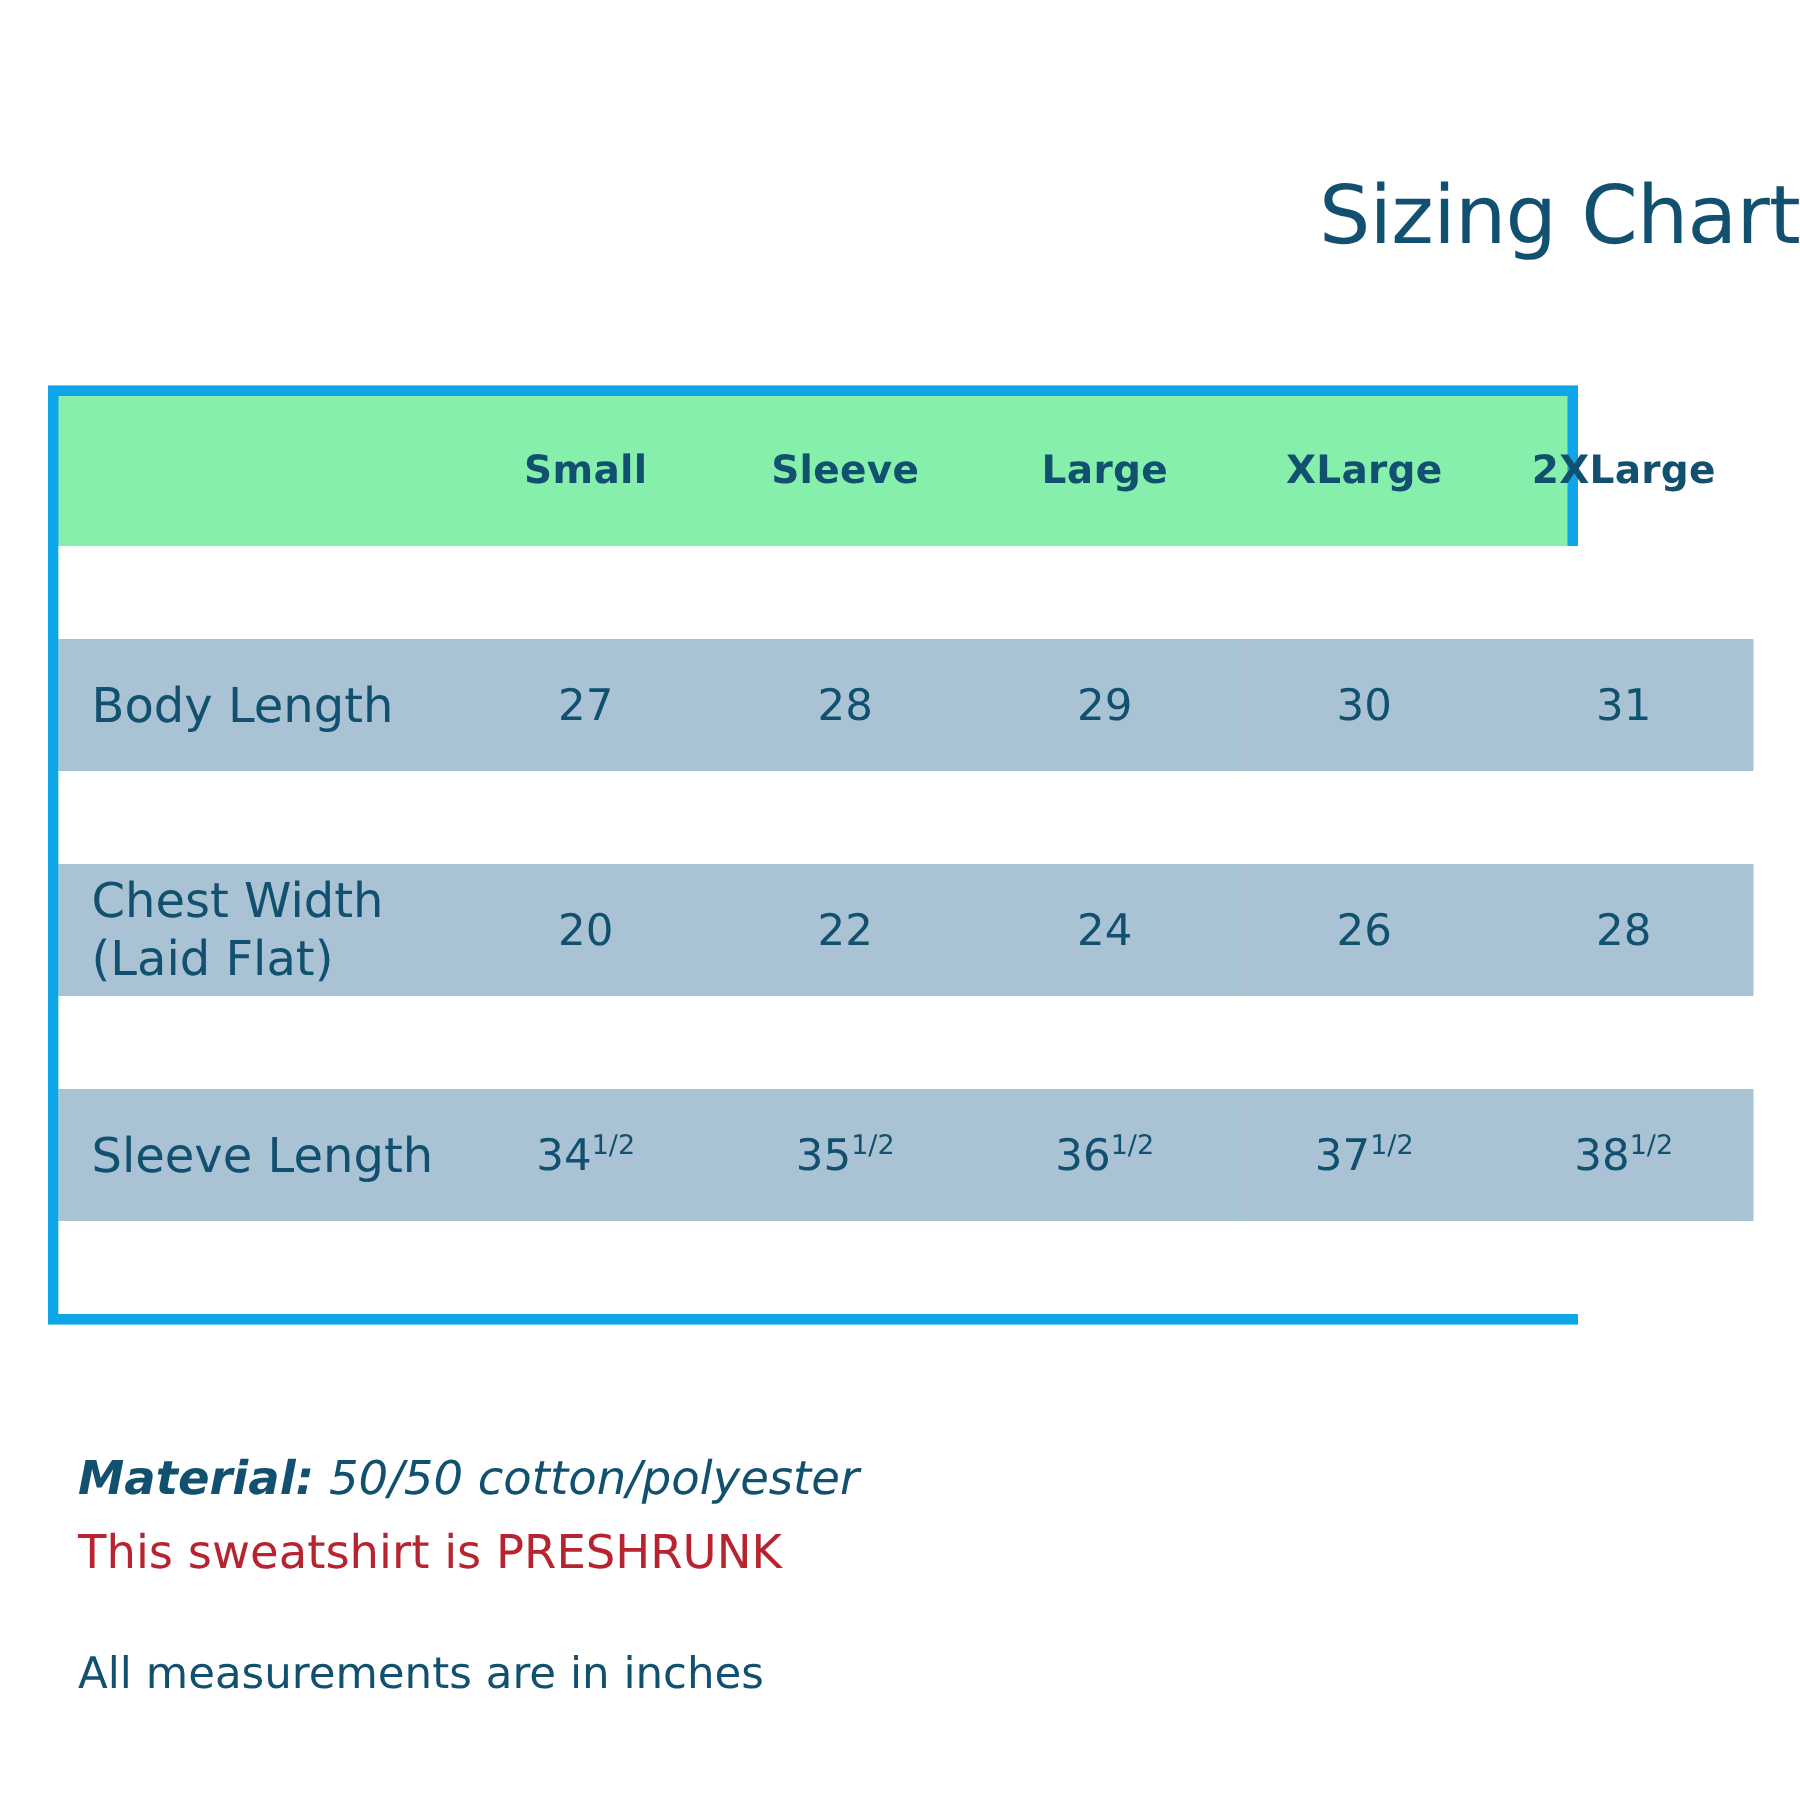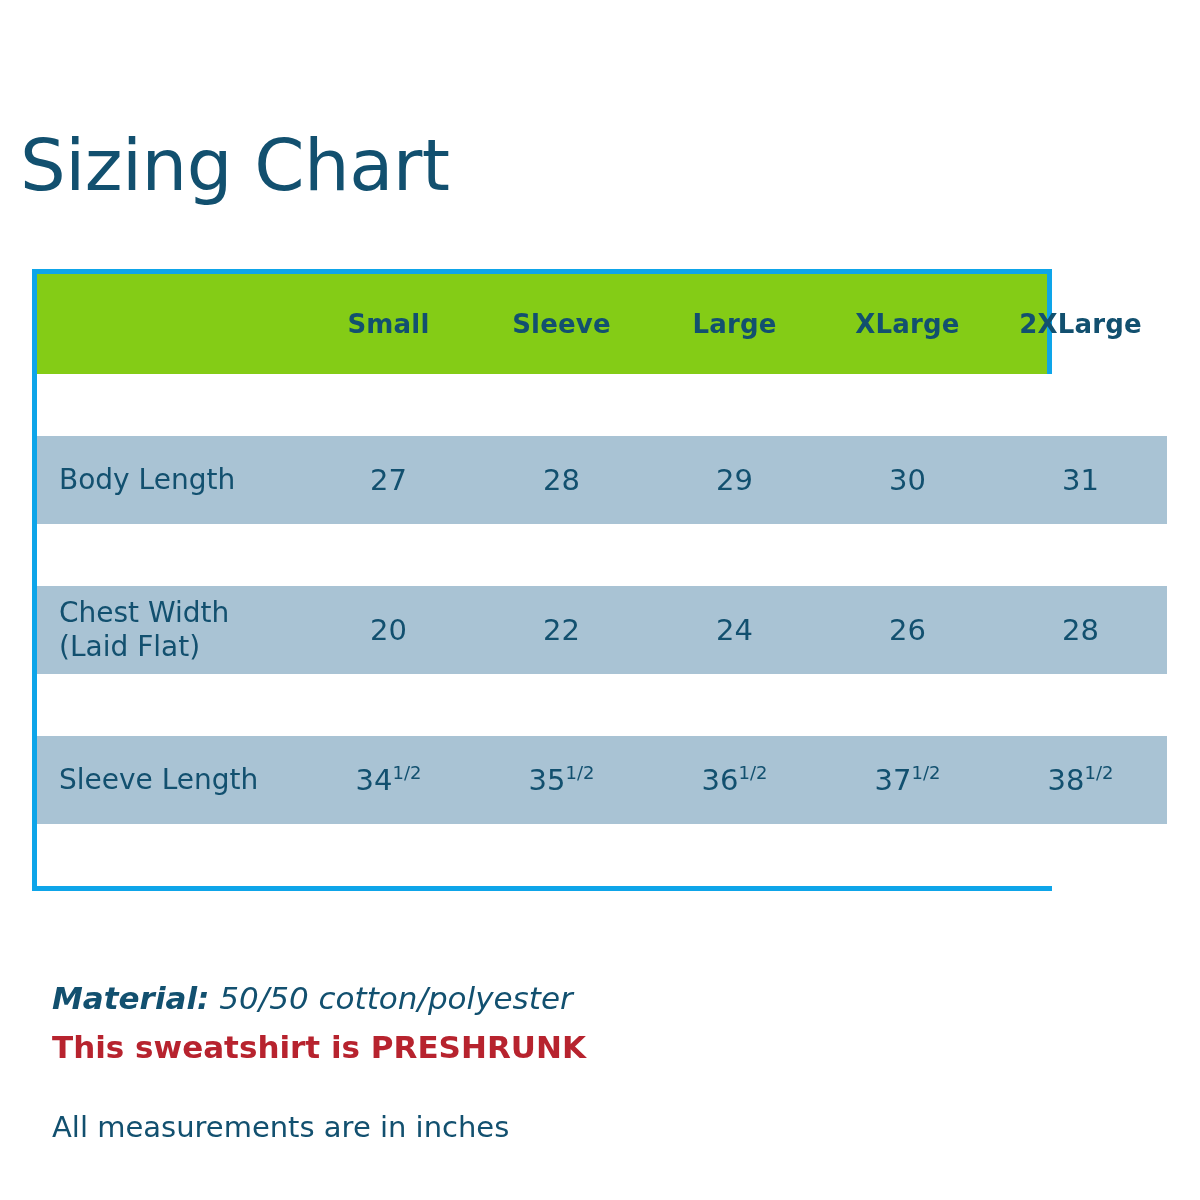--- a/index.html
+++ b/index.html
@@ -14,37 +14,37 @@
     color: #114b6b;
     overflow: hidden;
   }
   .page {
     position: relative;
     width: 1200px;
     height: 1200px;
     box-sizing: border-box;
   }
   .title {
-    text-align: left;
-    font-size: 72px;
+    text-align: right;
+    font-size: 54px;
     font-weight: 400;
     color: #12506f;
     letter-spacing: -0.5px;
     padding-top: 78px;
     line-height: 1.1;
     margin-left: 20px;
   }
   .table-wrap {
     position: absolute;
     left: 32px;
     top: 221px;
     width: 1020px;
-    border: 5px solid #0ea5e9;
+    border: 7px solid #0ea5e9;
     box-sizing: border-box;
-    background: #84cc16;
+    background: #86efac;
   }
   table.sizing {
     width: 100%;
     border-collapse: collapse;
     table-layout: fixed;
   }
   table.sizing col.label-col { width: 265px; }
   table.sizing col.size-col { width: 173px; }
 
   table.sizing th, table.sizing td {
@@ -67,21 +67,21 @@
     background: #a9c3d4;
     vertical-align: middle;
     text-align: center;
     font-size: 29px;
     font-weight: 400;
     color: #12506f;
   }
   .data-row td.row-label {
     text-align: left;
     padding-left: 22px;
-    font-size: 28px;
+    font-size: 32px;
     line-height: 1.22;
   }
   .frac {
     font-size: 0.62em;
     vertical-align: super;
     line-height: 0;
   }
   .bottom-spacer td { height: 62px; background: #ffffff; }
 
   .notes {
@@ -94,21 +94,21 @@
     font-size: 31px;
     color: #12506f;
     line-height: 1.45;
     font-style: italic;
   }
   .note-material .bold {
     font-weight: bold;
   }
   .note-preshrunk {
     font-size: 31px;
-    font-weight: bold;
+    font-weight: normal;
     color: #b7232e;
     line-height: 1.45;
     margin-top: 4px;
   }
   .note-measure {
     font-size: 29px;
     color: #12506f;
     margin-top: 40px;
   }
 </style>

